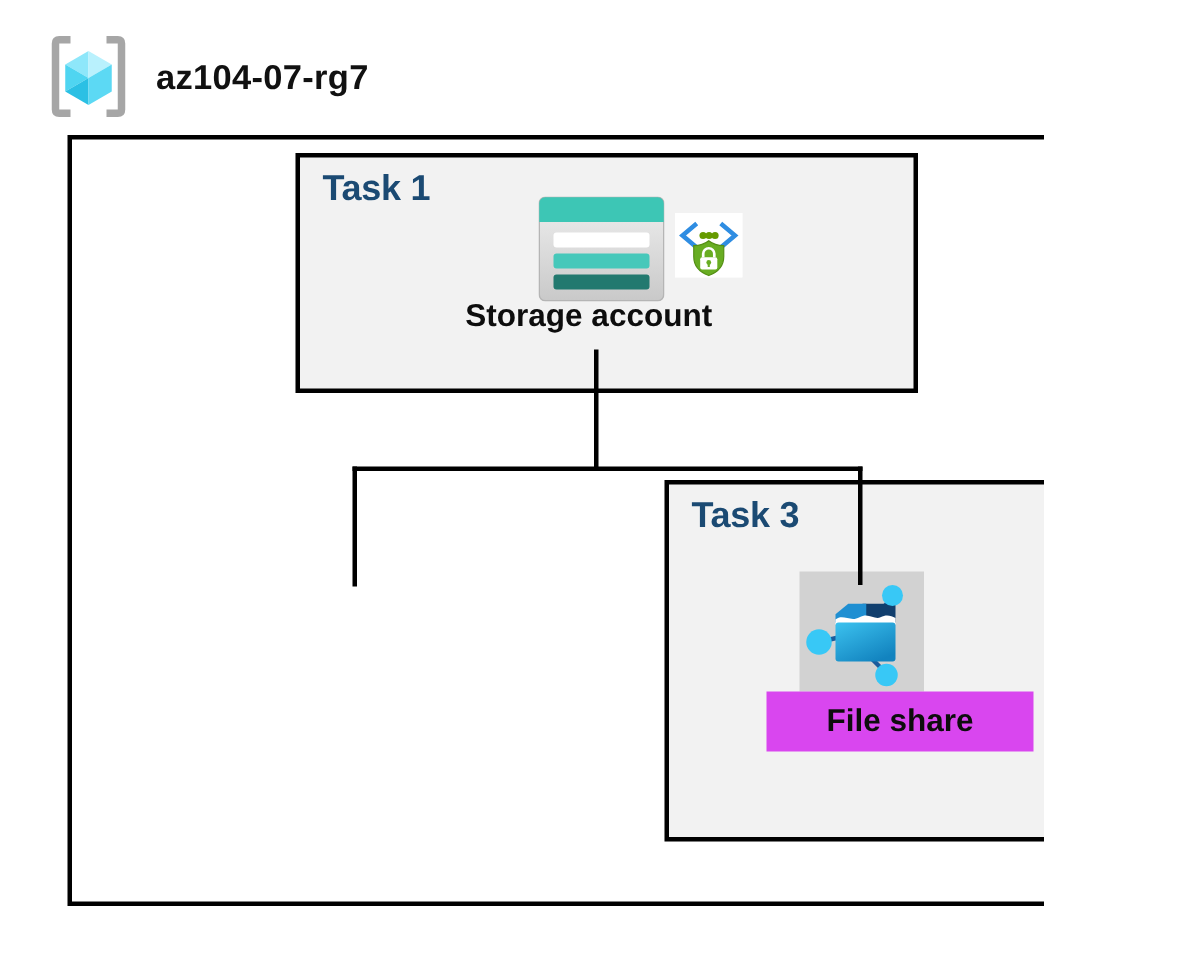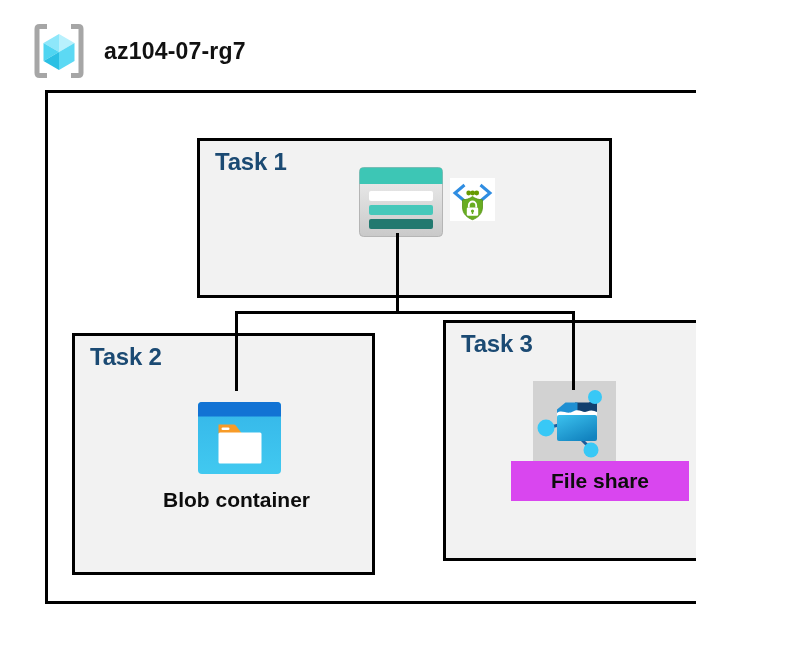--- a/index.html
+++ b/index.html
@@ -19,21 +19,21 @@
   
   .outer-box{
     position:absolute;left:45px;top:90px;width:700px;height:514px;
     border:3px solid #000000;background:#ffffff;box-sizing:border-box;
   }
   
   .task-box{
     position:absolute;border:3px solid #000000;background:#f2f2f2;
     box-sizing:border-box;
   }
-  .task1{left:197px;top:102px;width:415px;height:160px;margin-top:36px;}
+  .task1{left:197px;top:102px;width:415px;height:160px;}
   .task2{left:72px;top:333px;width:303px;height:242px;}
   .task3{left:443px;top:320px;width:280px;height:241px;}
   .task-label{
     position:absolute;left:15px;top:7px;
     font-size:24px;font-weight:bold;color:#1b4a73;letter-spacing:-0.2px;
   }
   
   .storage-icon{position:absolute;left:159px;top:26px;width:84px;height:70px;}
   .security-icon{position:absolute;left:250px;top:37px;width:45px;height:43px;background:#ffffff;}
   .storage-caption{
@@ -110,41 +110,23 @@
       <circle cx="18.7" cy="15" r="2.4" fill="#669a00"></circle>
       <circle cx="22.7" cy="15" r="2.4" fill="#669a00"></circle>
       <circle cx="26.7" cy="15" r="2.4" fill="#669a00"></circle>
       <path d="M22.5,18.5 c2.8,2.3 6.6,3.3 10,3.3 v7.2 c0,6.6 -4.3,10.6 -10,12.7 c-5.7,-2.1 -10,-6.1 -10,-12.7 v-7.2 c3.4,0 7.2,-1 10,-3.3 z" fill="#68ad22" stroke="#548f14" stroke-width="0.8"></path>
       <path d="M18.8,29.5 v-2.3 a3.7,3.7 0 0 1 7.4,0 v2.3" fill="none" stroke="#ffffff" stroke-width="1.8"></path>
       <rect x="16.8" y="29.5" width="11.4" height="8.2" rx="1.3" fill="#ffffff"></rect>
       <circle cx="22.5" cy="33" r="1.6" fill="#68ad22"></circle>
       <rect x="21.8" y="33" width="1.4" height="3" fill="#68ad22"></rect>
     </svg>
 
+    <div class="storage-caption">Storage account</div>
   </div>
 
-  <div class="task-box task2">
-    <div class="task-label">Task 2</div>
-
-    <svg class="blob-icon" viewBox="0 0 83 72">
-      <defs>
-        <linearGradient id="blob-bg" x1="0" y1="0" x2="0" y2="1">
-          <stop offset="0" stop-color="#35b6e9"></stop>
-            <stop offset="1" stop-color="#41c9f0"></stop>
-        </linearGradient>
-      </defs>
-      <rect x="0" y="0" width="83" height="72" rx="4" fill="url(#blob-bg)"></rect>
-      <path d="M4,0 h75 a4,4 0 0 1 4,4 v10.5 h-83 V4 a4,4 0 0 1 4,-4 z" fill="#1273d4"></path>
-      <path d="M20.5,22.5 h15.5 a2,2 0 0 1 1.6,0.8 l6.1,8 h-23.2 z" fill="#f79b28"></path>
-      <rect x="23.5" y="25.5" width="8" height="2.6" rx="1.3" fill="#ffffff"></rect>
-      <rect x="20.5" y="30.5" width="43" height="31" rx="1.5" fill="#ffffff"></rect>
-    </svg>
-
-    <div class="blob-caption">Blob container</div>
-  </div>
 
   <div class="task-box task3">
     <div class="task-label">Task 3</div>
 
     <div class="fileshare-icon-bg">
       <svg class="fileshare-icon" viewBox="0 0 83 80">
         <defs>
           <linearGradient id="fs-body" x1="0" y1="0" x2="0.7" y2="1">
             <stop offset="0" stop-color="#3cc2ef"></stop>
               <stop offset="1" stop-color="#1283bf"></stop>

